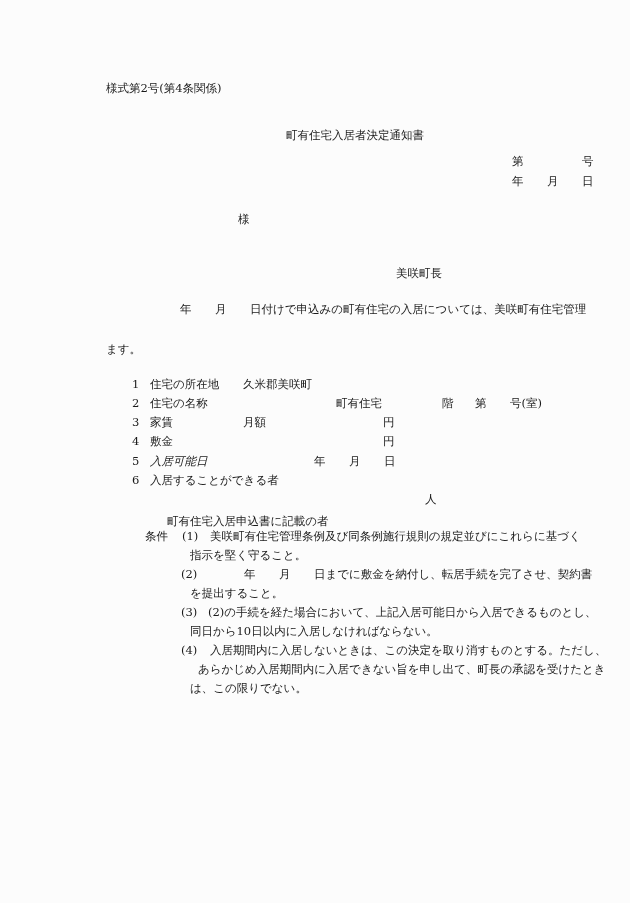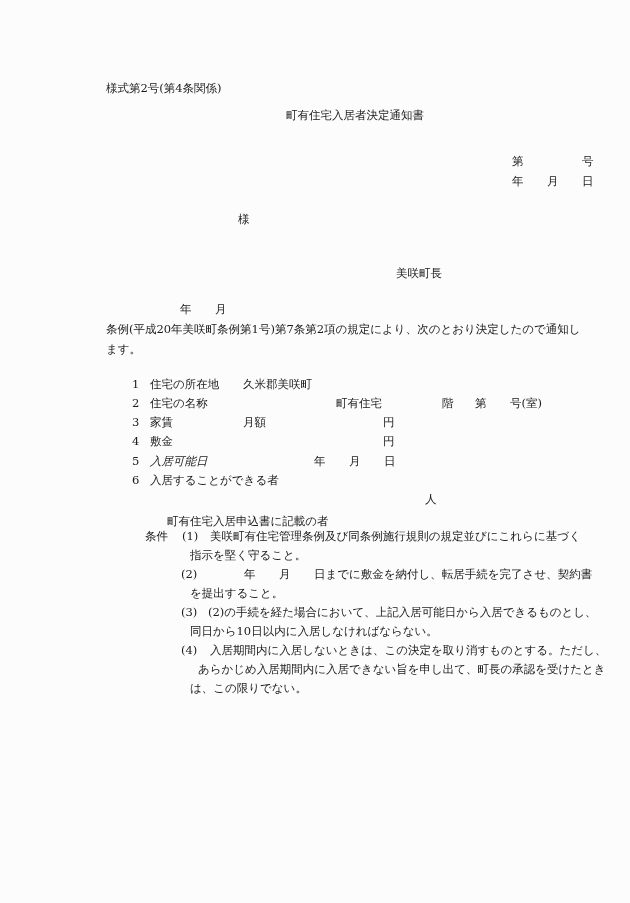--- a/index.html
+++ b/index.html
@@ -28,36 +28,36 @@
       white-space: nowrap;
       line-height: 14px;
     }
   </style>
 </head>
 <body>
 
 <div class="page">
 
   <div class="t" style="left:64px; top:81px;">様式第2号(第4条関係)</div>
-  <div class="t" style="left:244px; top:108px;">町有住宅入居者決定通知書</div>
+  <div class="t" style="left:244px; top:128px;">町有住宅入居者決定通知書</div>
 
   <div class="t" style="left:470px; top:154px;">第</div>
   <div class="t" style="left:540px; top:154px;">号</div>
 
   <div class="t" style="left:470px; top:174px;">年</div>
   <div class="t" style="left:505px; top:174px;">月</div>
   <div class="t" style="left:540px; top:174px;">日</div>
 
   <div class="t" style="left:196px; top:212px;">様</div>
 
   <div class="t" style="left:354px; top:266px;">美咲町長</div>
 
   <div class="t" style="left:138px; top:302px;">年</div>
   <div class="t" style="left:173px; top:302px;">月</div>
-  <div class="t" style="left:64px; top:322px;">条例(平成20年美咲町条例第1号)第7条第2項の規定により、次のとおり決定したので通知し</div>
+  <div class="t" style="left:208px; top:302px;">日付けで申込みの町有住宅の入居については、美咲町有住宅管理</div>
   <div class="t" style="left:64px; top:342px;">ます。</div>
 
   <div>
 
     <div class="t" style="left:90px; top:377px;">1</div>
     <div class="t" style="left:108px; top:377px;">住宅の所在地</div>
     <div class="t" style="left:201px; top:377px;">久米郡美咲町</div>
 
     <div class="t" style="left:90px; top:396px;">2</div>
     <div class="t" style="left:108px; top:396px;">住宅の名称</div>

